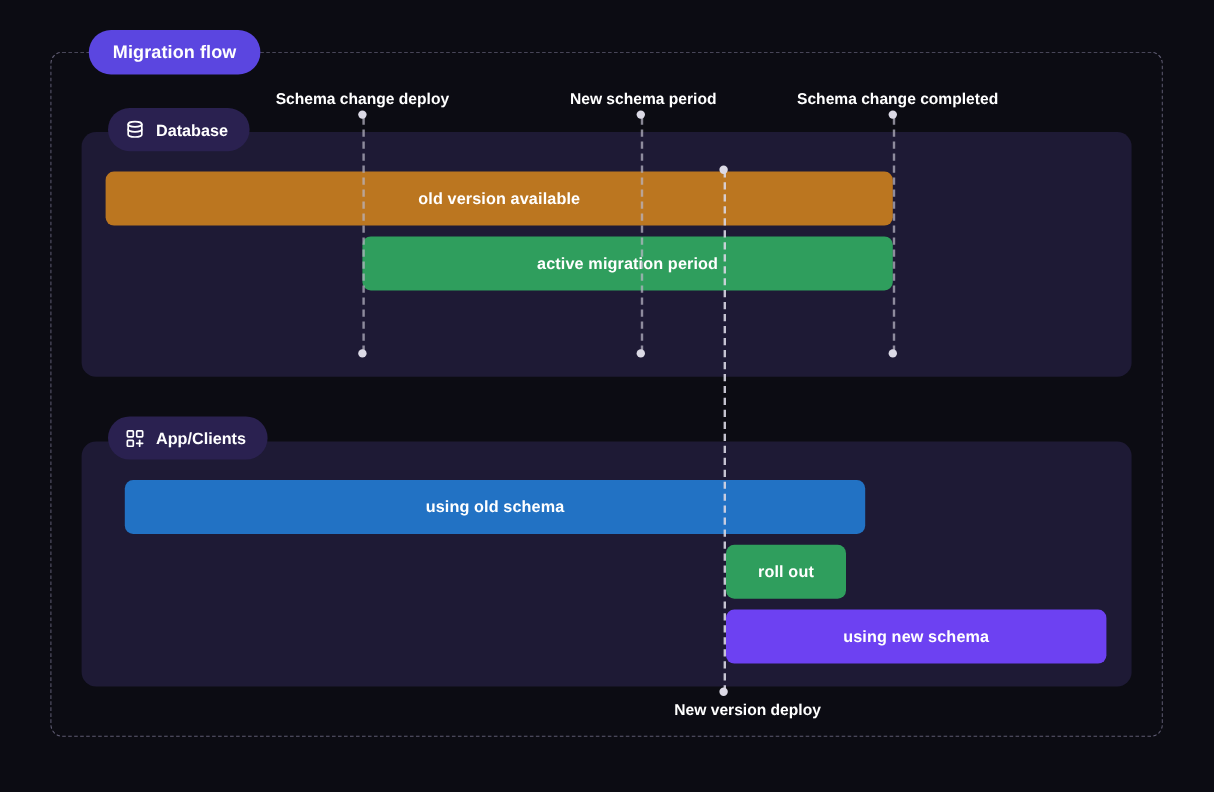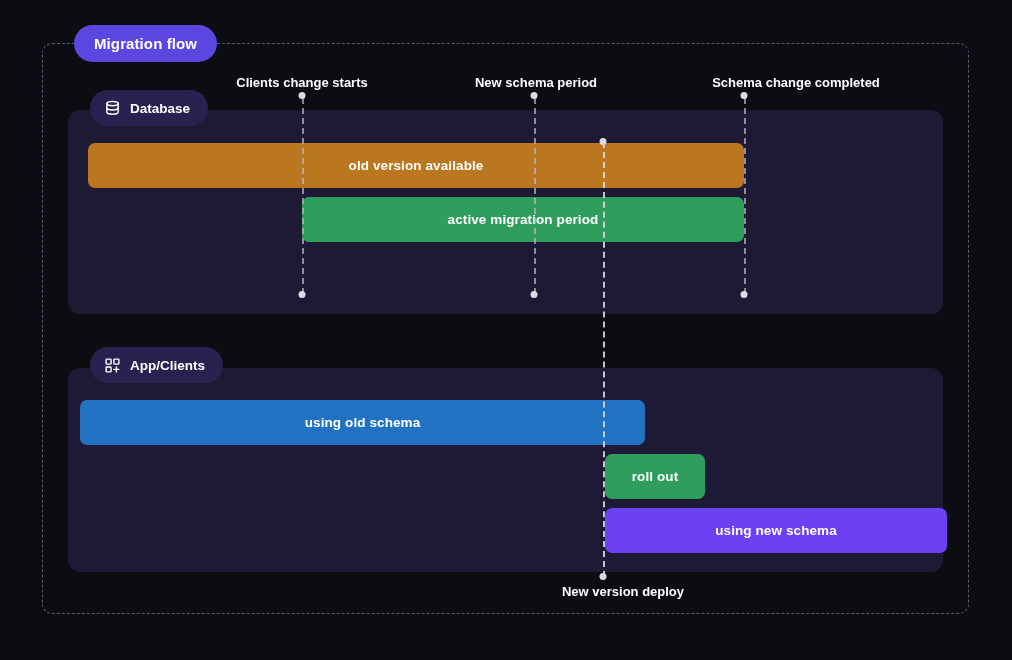--- a/index.html
+++ b/index.html
@@ -128,23 +128,23 @@
     color: #ffffff;
     font-size: 13.5px;
     font-weight: bold;
     letter-spacing: .1px;
   }
 
   .bar.old-version  { left: 88px;  top: 143px; width: 656px; background: #bb7620; }
   .bar.active-migr  { left: 302px; top: 197px; width: 442px; background: #2f9e5d; }
   .bar.new-version  { left: 534px; top: 251px; width: 390px; background: #bf2e79; }
 
-  .bar.using-old    { left: 80px;  top: 400px; width: 565px; background: #2272c4; }
+  .bar.using-old    { left: 104px;  top: 400px; width: 617px; background: #2272c4; }
   .bar.roll-out     { left: 605px; top: 454px; width: 100px; background: #2f9e5d; }
-  .bar.using-new    { left: 605px; top: 508px; width: 342px; background: #6d41f2; }
+  .bar.using-new    { left: 605px; top: 508px; width: 317px; background: #6d41f2; }
 
   
   .deploy-label {
     position: absolute;
     color: #ffffff;
     font-size: 13px;
     font-weight: bold;
     transform: translateX(-50%);
     white-space: nowrap;
     z-index: 25;
@@ -170,23 +170,23 @@
   <div class="vdot" style="left:534px; top:291px;"></div>
 
   <div class="vline" style="left:744px; top:98px; height:196px;"></div>
   <div class="vdot" style="left:744px; top:92px;"></div>
   <div class="vdot" style="left:744px; top:291px;"></div>
 
   <div class="vline deploy" style="left:603px; top:142px; height:435px;"></div>
   <div class="vdot" style="left:603px; top:138px;"></div>
   <div class="vdot" style="left:603px; top:573px;"></div>
 
-  <div class="milestone-label" style="left:302px; top:75px;">Clients change starts</div>
+  <div class="milestone-label" style="left:302px; top:75px;">Schema change deploy</div>
   <div class="milestone-label" style="left:536px; top:75px;">New schema period</div>
-  <div class="milestone-label" style="left:748px; top:75px;margin-left:48px;">Schema change completed</div>
+  <div class="milestone-label" style="left:748px; top:75px;">Schema change completed</div>
 
   <div class="flow-badge">
     <span>Migration flow</span>
   </div>
 
   <div class="lane-badge app">
     <span>
       <svg width="17" height="17" viewBox="0 0 24 24" fill="none" stroke="#ffffff" stroke-width="2" stroke-linecap="round" stroke-linejoin="round">
         <rect x="3" y="3" width="7" height="7" rx="1"></rect>
         <rect x="14" y="3" width="7" height="7" rx="1"></rect>

